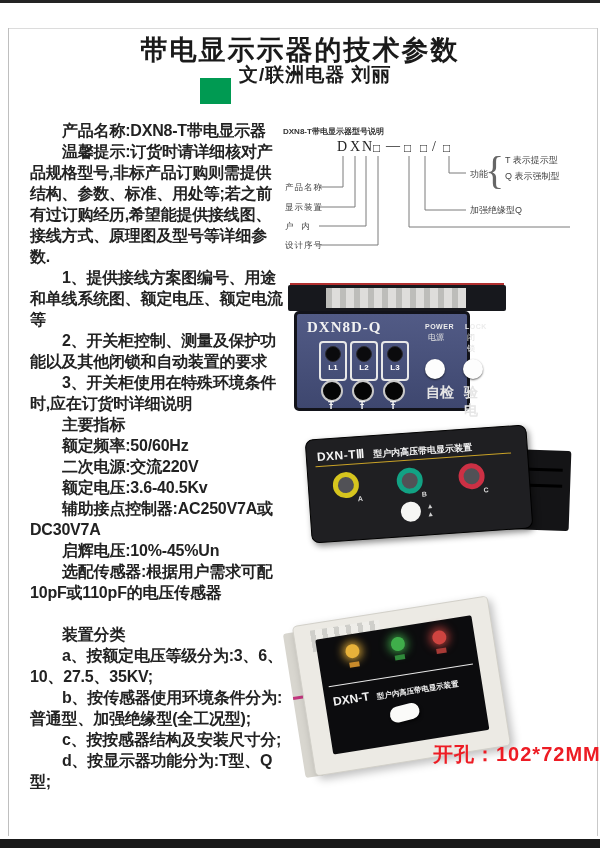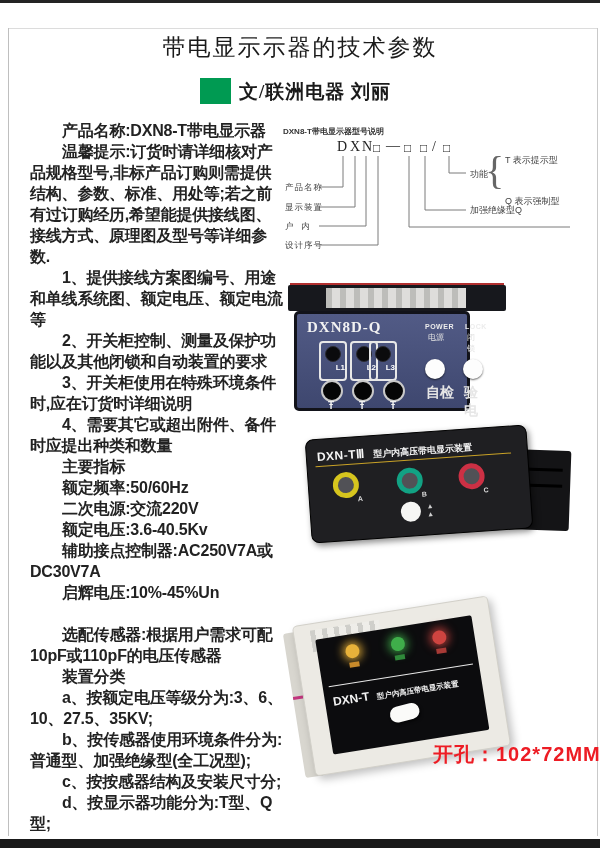--- a/index.html
+++ b/index.html
@@ -7,23 +7,23 @@
         font-family:"Liberation Sans",sans-serif;color:#1a1a1a;}
   
   .top-band{position:absolute;left:0;top:0;width:600px;height:3px;background:#232323;}
   .top-hairline{position:absolute;left:8px;top:28px;width:590px;height:1px;background:#dcdcdc;}
   .left-rule{position:absolute;left:8px;top:28px;width:1px;height:808px;background:#bfbfbf;}
   .right-rule{position:absolute;left:597px;top:28px;width:1px;height:808px;background:#c9c9c9;}
   .bottom-bar{position:absolute;left:0;top:839px;width:600px;height:9px;background:#1a1a1a;}
 
   
   .title{position:absolute;left:0;top:32px;width:600px;text-align:center;
-         font-size:23px;font-weight:normal;letter-spacing:2px;}
+         font-size:27px;font-weight:bold;letter-spacing:2px;}
   .byline-square{position:absolute;left:200px;top:78px;width:31px;height:26px;background:#009a52;}
-  .byline{position:absolute;left:239px;top:79px;font-family:Liberation Serif, serif;
+  .byline{position:absolute;left:239px;top:62px;font-family:Liberation Sans, sans-serif;
           font-size:19px;font-weight:bold;letter-spacing:1px;}
 
   
   .left-col{position:absolute;left:30px;top:120px;width:254px;}
   .left-col p{margin:0;text-indent:2em;font-size:16px;font-weight:bold;
               line-height:21px;letter-spacing:-0.2px;color:#222;}
   .left-col p:nth-child(13){margin-top:21px;}
   .left-col p:nth-child(15){}
 
   
@@ -43,40 +43,40 @@
   .mdl-left span{position:absolute;left:2px;font-size:8.5px;color:#444;letter-spacing:1px;white-space:pre;}
   .mdl-left span:nth-child(1){top:56px;}
   .mdl-left span:nth-child(2){top:76px;}
   .mdl-left span:nth-child(3){top:95px;}
   .mdl-left span:nth-child(4){top:114px;}
   .mdl-func{position:absolute;left:187px;top:42px;font-size:9px;color:#444;}
   .mdl-brace{position:absolute;left:202px;top:22px;font-size:40px;font-weight:300;
              color:#666;font-family:"Liberation Serif",serif;line-height:46px;}
   .mdl-opts span{position:absolute;left:222px;font-size:9px;color:#444;white-space:pre;}
   .mdl-opts span:nth-child(1){top:28px;}
-  .mdl-opts span:nth-child(2){top:69px;}
+  .mdl-opts span:nth-child(2){top:44px;}
   .mdl-ins{position:absolute;left:187px;top:78px;font-size:9px;color:#444;}
   .mdl-svg{position:absolute;left:0;top:0;}
 
   
   .photo1{position:absolute;left:288px;top:283px;width:218px;height:132px;}
   .p1-redline{position:absolute;left:2px;top:0;width:214px;height:2px;background:#b23030;}
   .p1-flange{position:absolute;left:0;top:2px;width:218px;height:26px;background:#17181d;border-radius:2px;}
   .p1-label-strip{position:absolute;left:38px;top:5px;width:140px;height:20px;background:#f4f3f0;
       background-image:repeating-linear-gradient(90deg,#cfcfcb 0 6px,#f4f3f0 6px 14px);opacity:.9;}
   .p1-body{position:absolute;left:6px;top:28px;width:176px;height:100px;border:3px solid #12131a;
            border-radius:5px;background:linear-gradient(#525b86,#3e476f);box-sizing:border-box;}
   .p1-model{position:absolute;left:10px;top:5px;font-family:"Liberation Serif",serif;
             font-size:15px;font-weight:bold;color:#f2f2f2;letter-spacing:1px;}
   .p1-module{position:absolute;top:27px;width:24px;height:36px;border:2px solid #e8e8e8;
-             border-radius:4px;text-align:right;}
+             border-radius:4px;text-align:center;}
   .p1-module .lamp{width:14px;height:14px;border-radius:50%;background:#0b0b0d;
                    border:1px solid #2a2a30;margin:3px auto 1px auto;}
   .p1-module .lamp-label{font-size:8px;color:#fff;font-weight:bold;display:block;}
-  .p1-m1{left:22px;} .p1-m2{left:53px;} .p1-m3{left:72px;}
+  .p1-m1{left:22px;} .p1-m2{left:53px;} .p1-m3{left:84px;}
   .p1-socket{position:absolute;top:66px;width:18px;height:18px;border-radius:50%;
              background:#050505;border:2px solid #c9c9c9;box-sizing:content-box;}
   .p1-s1{left:24px;} .p1-s2{left:55px;} .p1-s3{left:86px;}
   .p1-ground{position:absolute;top:86px;width:24px;text-align:center;color:#f0f0f0;
              font-size:10px;font-weight:bold;}
   .p1-g1{left:22px;} .p1-g2{left:53px;} .p1-g3{left:84px;}
   .p1-en{position:absolute;top:9px;font-size:7px;font-weight:bold;color:#ececec;letter-spacing:.5px;}
   .p1-en-power{left:128px;} .p1-en-lock{left:168px;}
   .p1-cn{position:absolute;top:18px;font-size:8px;color:#e2e2e2;}
   .p1-cn-power{left:131px;} .p1-cn-lock{left:170px;}
@@ -150,21 +150,20 @@
   <div class="title">带电显示示器的技术参数</div>
   <div class="byline-square"></div>
   <div class="byline">文/联洲电器  刘丽</div>
 
   <div class="left-col">
       <p class="para">产品名称:DXN8-T带电显示器</p>
       <p class="para">温馨提示:订货时请详细核对产品规格型号,非标产品订购则需提供结构、参数、标准、用处等;若之前有过订购经历,希望能提供接线图、接线方式、原理图及型号等详细参数.</p>
       <p class="para">1、提供接线方案图编号、用途和单线系统图、额定电压、额定电流等</p>
       <p class="para">2、开关柜控制、测量及保护功能以及其他闭锁和自动装置的要求</p>
       <p class="para">3、开关柜使用在特殊环境条件时,应在订货时详细说明</p>
-      <p class="para">4、需要其它或超出附件、备件时应提出种类和数量</p>
       <p class="para">主要指标</p>
       <p class="para">额定频率:50/60Hz</p>
       <p class="para">二次电源:交流220V</p>
       <p class="para">额定电压:3.6-40.5Kv</p>
       <p class="para">辅助接点控制器:AC250V7A或DC30V7A</p>
       <p class="para">启辉电压:10%-45%Un</p>
       <p class="para">选配传感器:根据用户需求可配10pF或110pF的电压传感器</p>
       <p class="para">装置分类</p>
       <p class="para">a、按额定电压等级分为:3、6、10、27.5、35KV;</p>
       <p class="para">b、按传感器使用环境条件分为:普通型、加强绝缘型(全工况型);</p>

